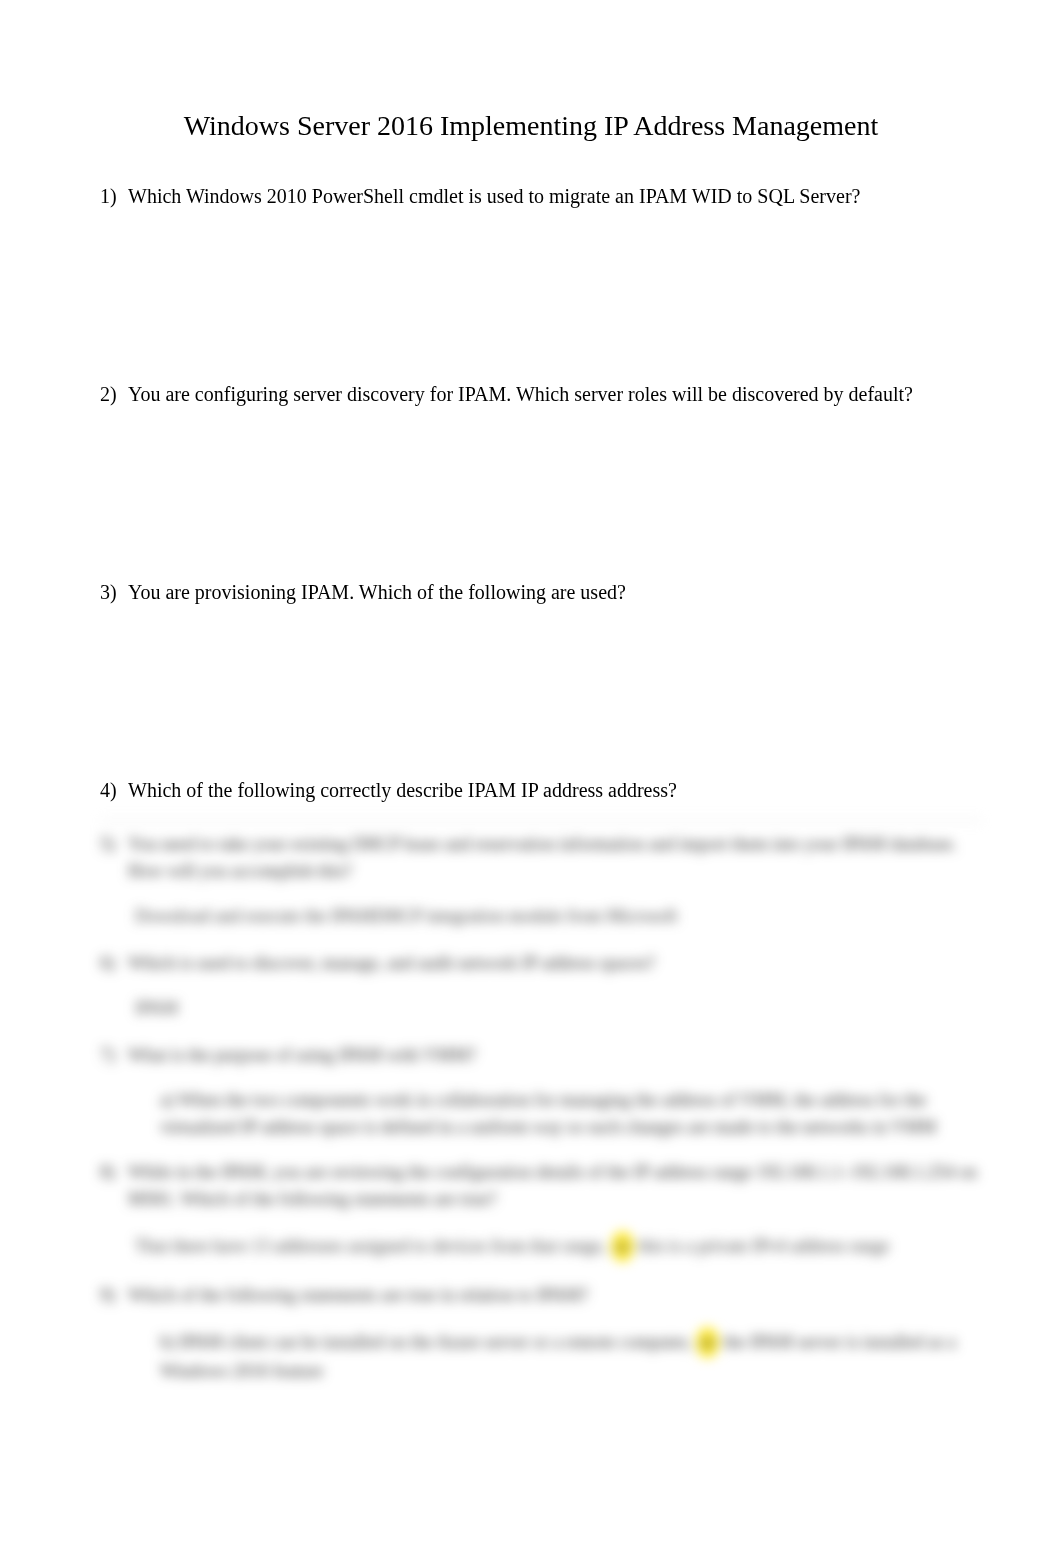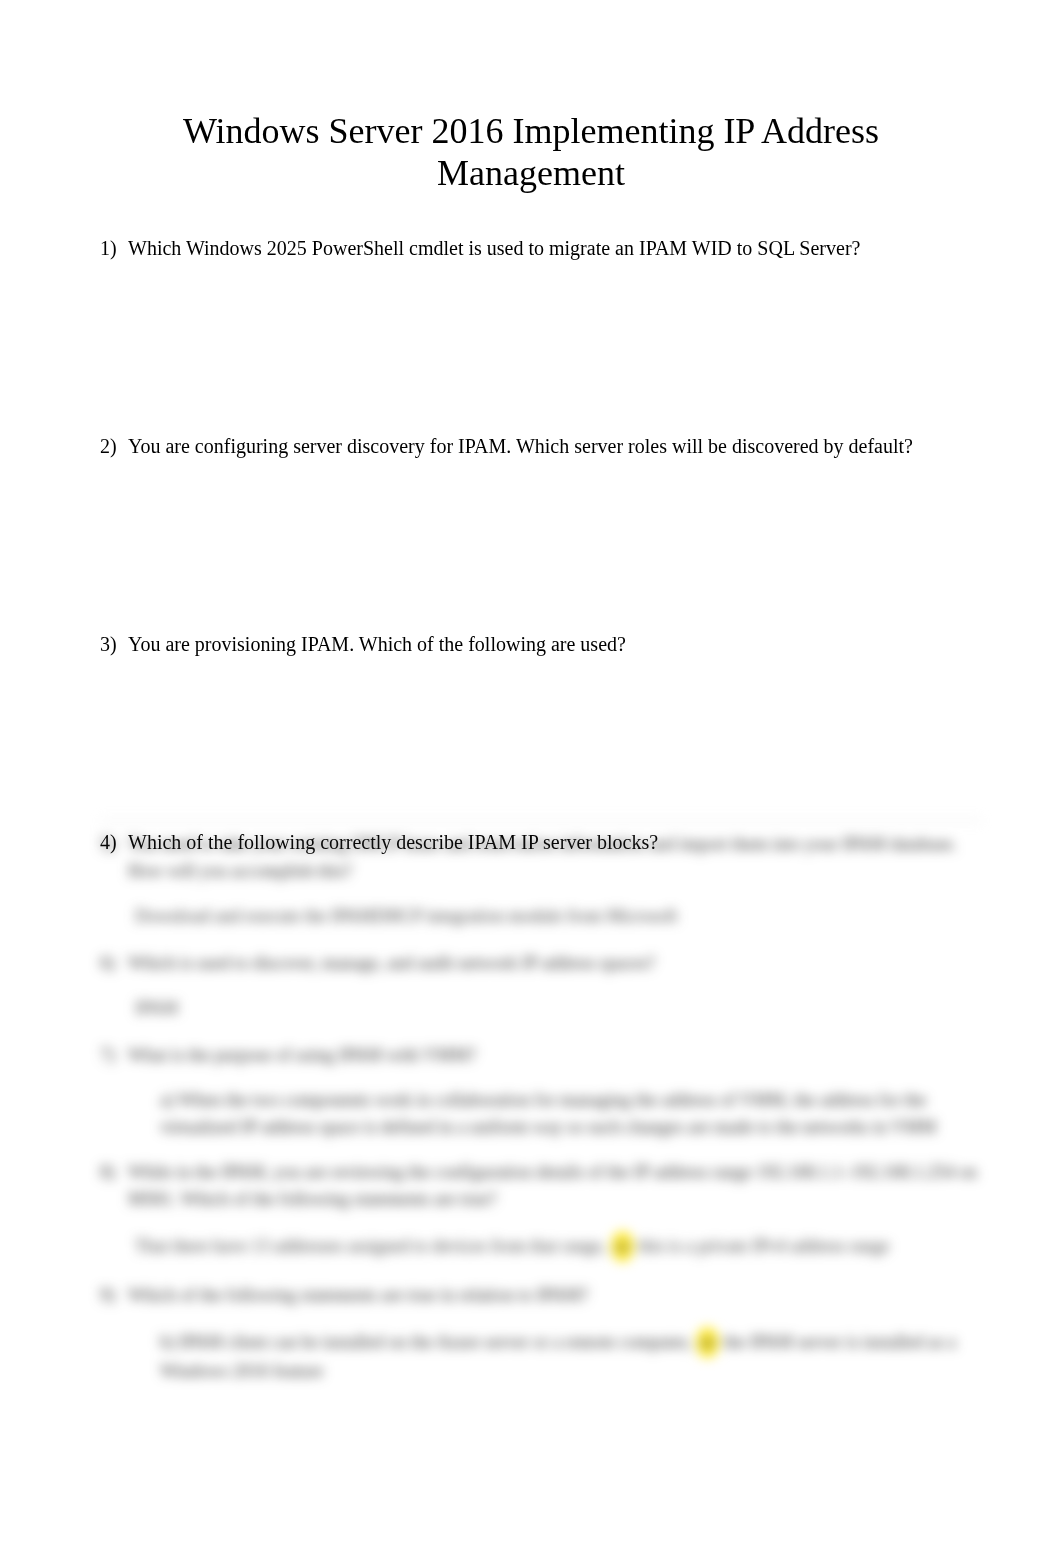--- a/index.html
+++ b/index.html
@@ -13,21 +13,21 @@
       width: 1062px;
       height: 1561px;
       position: relative;
       color: #000000;
     }
     .page {
       padding: 110px 100px 0 100px;
     }
     .title {
       text-align: center;
-      font-size: 36px;
+      font-size: 28px;
       font-weight: normal;
       margin-bottom: 40px;
     }
     .question {
       font-size: 20px;
       line-height: 1.4;
       margin-bottom: 170px;
       display: flex;
     }
     .question-num {
@@ -81,36 +81,36 @@
     }
   </style>
 </head>
 <body>
 
 <div class="page">
   <h1 class="title">Windows Server 2016 Implementing IP Address Management</h1>
 
   <div class="question">
     <span class="question-num">1)</span>
-    <span class="question-text">Which Windows 2025 PowerShell cmdlet is used to migrate an IPAM WID to SQL Server?</span>
+    <span class="question-text">Which Windows 2010 PowerShell cmdlet is used to migrate an IPAM WID to SQL Server?</span>
   </div>
 
   <div class="question">
     <span class="question-num">2)</span>
     <span class="question-text">You are configuring server discovery for IPAM. Which server roles will be discovered by default?</span>
   </div>
 
   <div class="question">
     <span class="question-num">3)</span>
     <span class="question-text">You are provisioning IPAM. Which of the following are used?</span>
   </div>
 
   <div class="question">
     <span class="question-num">4)</span>
-    <span class="question-text">Which of the following correctly describe IPAM IP server blocks?</span>
+    <span class="question-text">Which of the following correctly describe IPAM IP address address?</span>
   </div>
 </div>
 
 <div class="blurred-section">
   <div class="divider"></div>
 
   <div class="blurred-item">
     <span class="blurred-num">5)</span>
     <span class="blurred-content">You need to take your existing DHCP lease and reservation information and import them into your IPAM database. How will you accomplish this?</span>
   </div>

